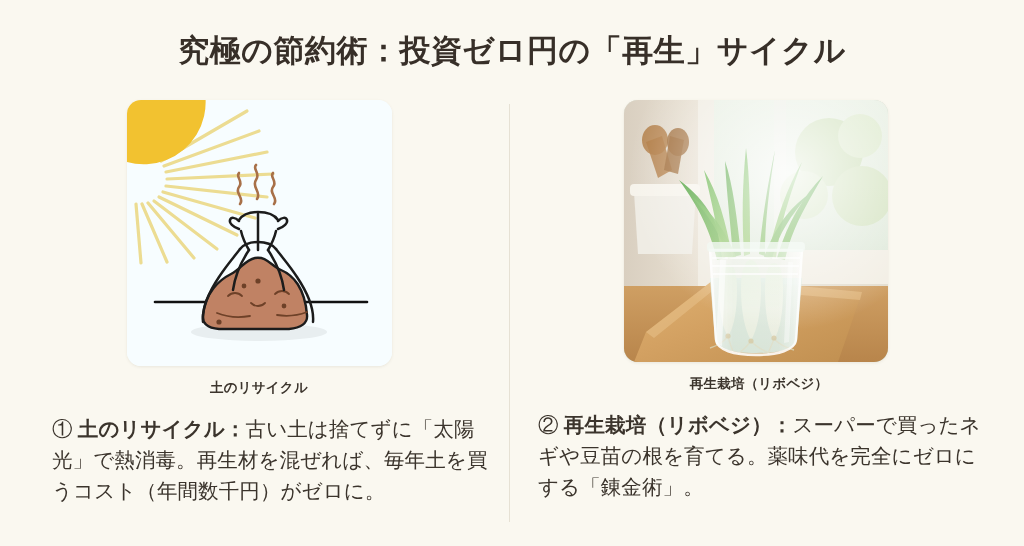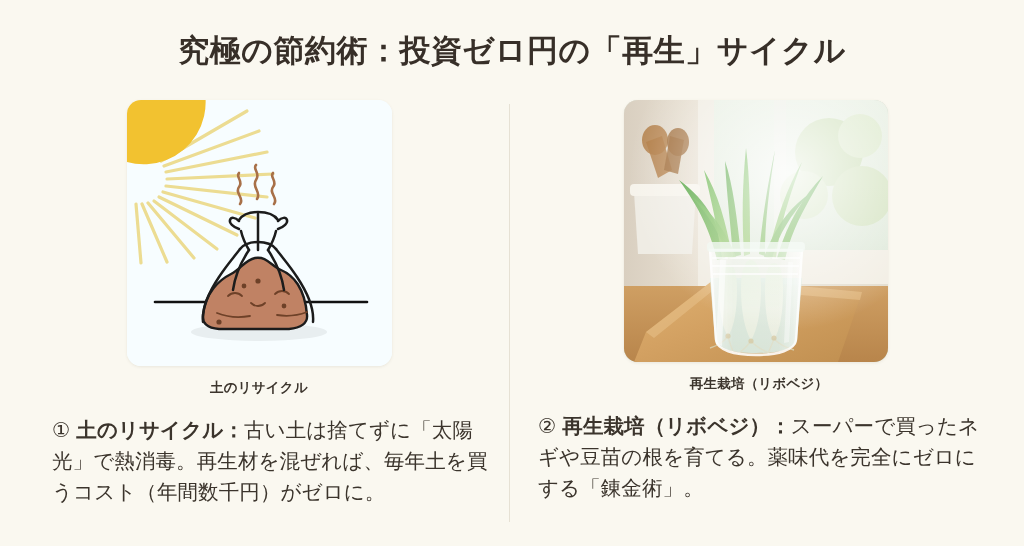--- a/index.html
+++ b/index.html
@@ -15,20 +15,21 @@
     color: #3a332c;
     overflow: hidden;
     position: relative;
   }
   #slide {
     position: relative;
     width: 1024px;
     height: 546px;
     background: #faf8f0;
     box-sizing: border-box;
+    font-family: Liberation Serif, serif;
   }
 
   
   .title {
     position: absolute;
     left: 0;
     top: 30px;
     width: 1024px;
     text-align: center;
     font-size: 31px;

